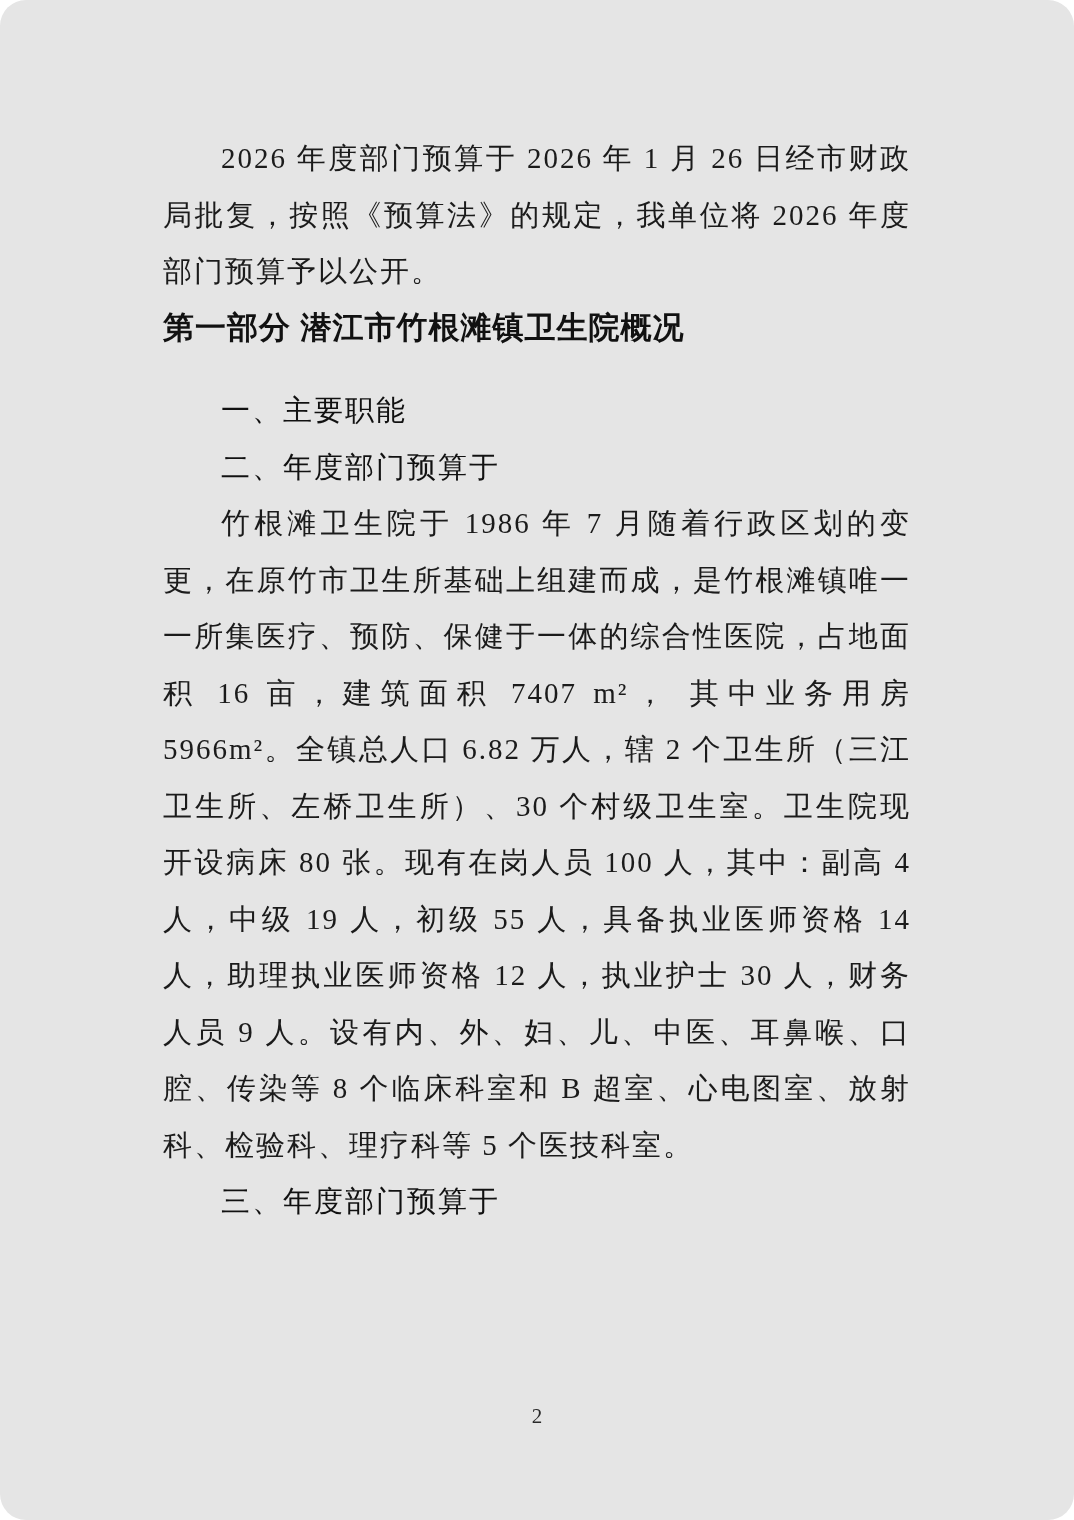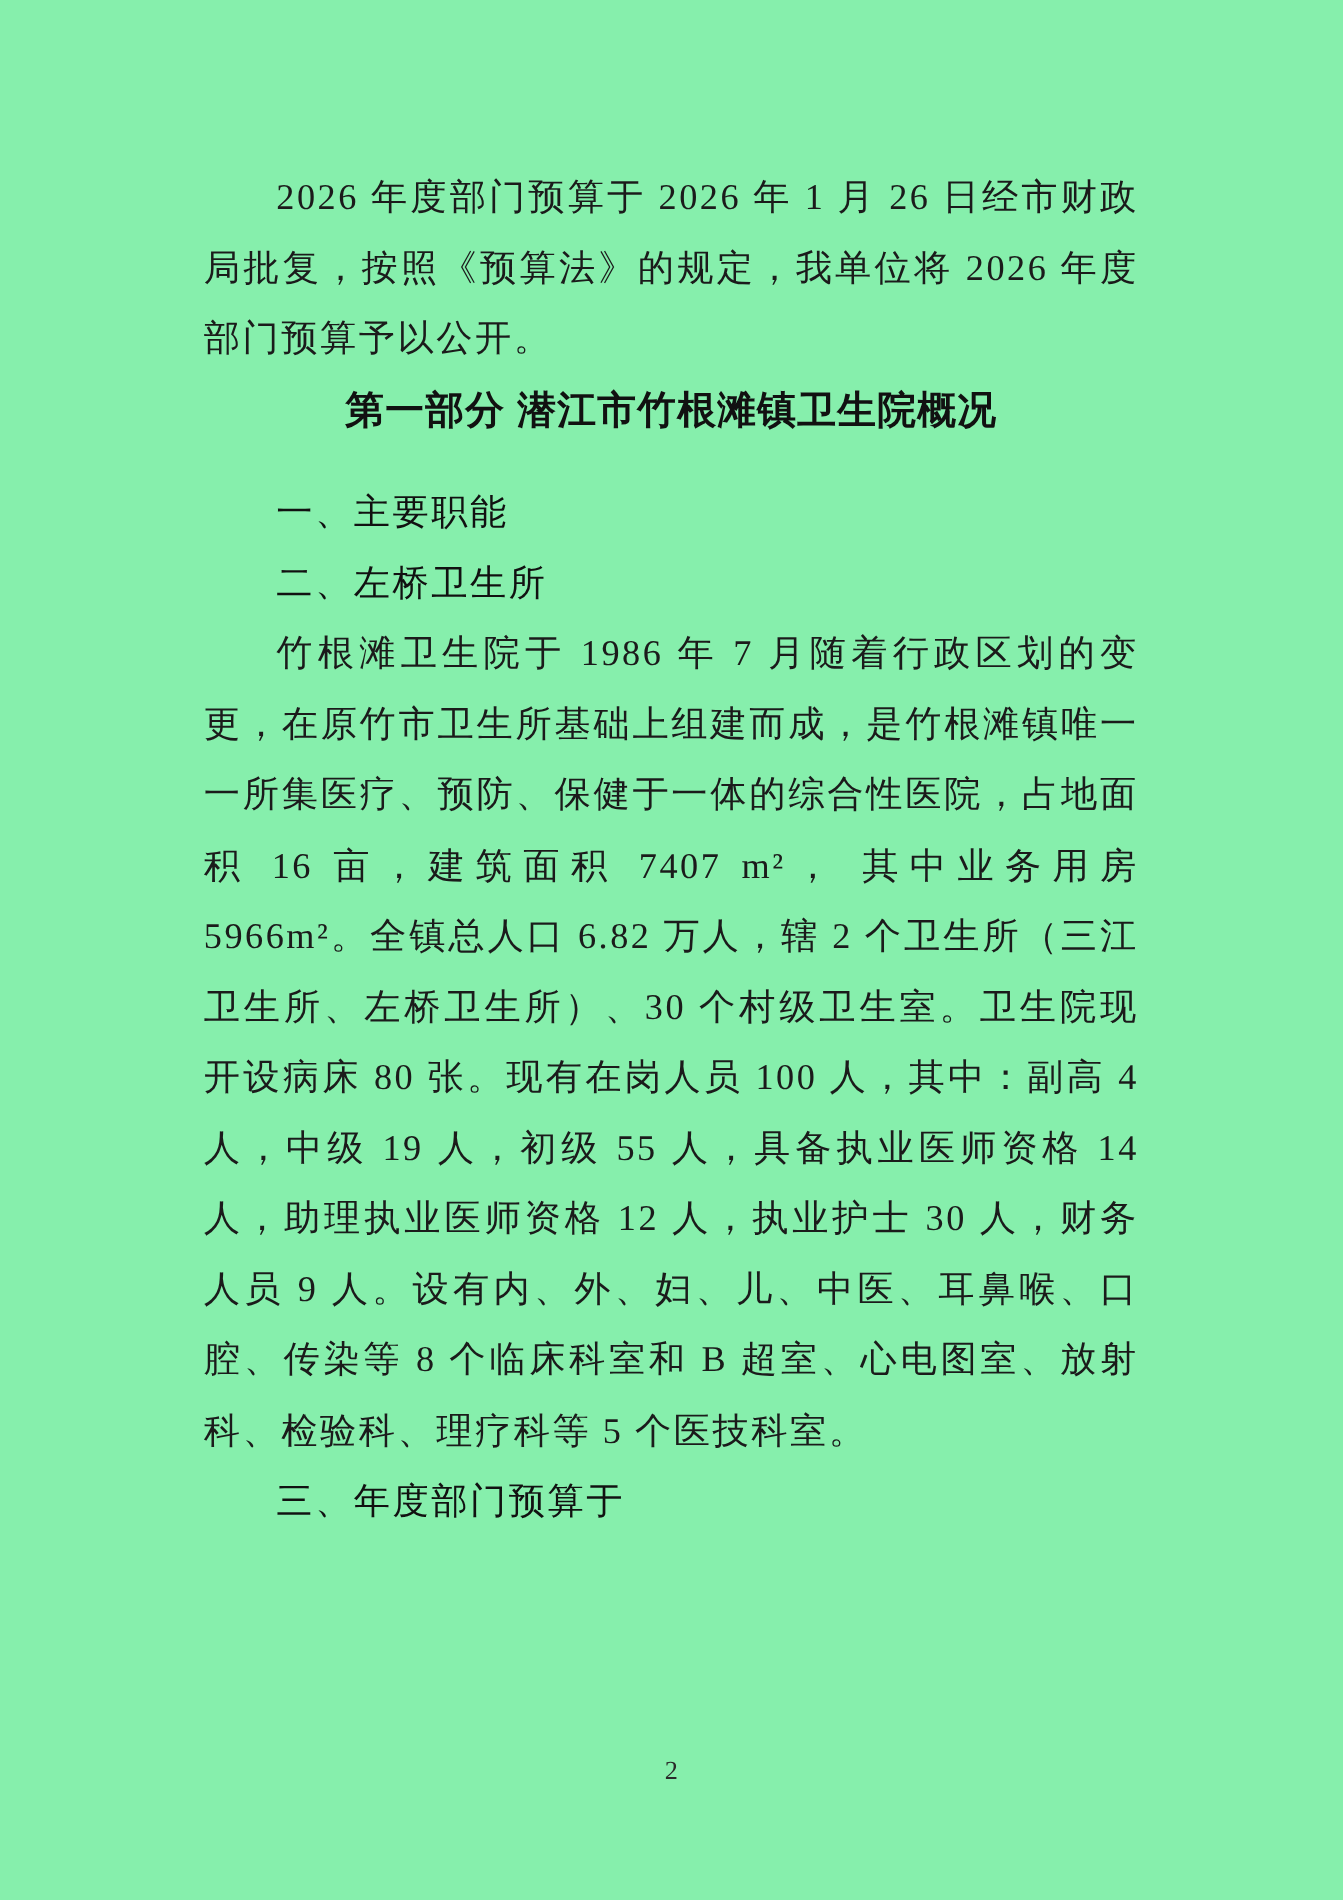--- a/index.html
+++ b/index.html
@@ -8,41 +8,41 @@
     height: 1520px;
     background: #ffffff;
     position: relative;
     font-family: "Liberation Serif", "DejaVu Serif", serif;
     color: #1b1b1b;
     overflow: hidden;
   }
   .page {
     position: absolute;
     inset: 0;
-    background: #86efac;
+    background: #e5e5e5;
+    border-radius: 26px;
   }
   .content {
     position: absolute;
     left: 163px;
     top: 130px;
     width: 748px;
   }
   p.body {
     margin: 0;
     font-size: 29px;
     line-height: 56.5px;
     text-align: justify;
     text-indent: 58px;
     letter-spacing: 2px;
   }
   h1.part-title {
     margin: 0 0 26px 0;
     font-size: 31px;
     line-height: 56.5px;
-    text-align: center;
     font-family: "Liberation Sans", "DejaVu Sans", sans-serif;
     font-weight: bold;
     letter-spacing: 1px;
     color: #111111;
   }
   h2.sec-heading {
     margin: 0;
     font-size: 29px;
     line-height: 56.5px;
     text-indent: 58px;
@@ -68,21 +68,21 @@
 <div class="page">
   <div class="content">
 
     <p class="body">2026 年度部门预算于 2026 年 1 月 26 日经市财政局批复，按照《预算法》的规定，我单位将 2026 年度部门预算予以公开。</p>
 
     <h1 class="part-title">第一部分 潜江市竹根滩镇卫生院概况</h1>
 
     <h2 class="sec-heading">一、主要职能</h2>
 
 
-    <h2 class="sec-heading">二、左桥卫生所</h2>
+    <h2 class="sec-heading">二、年度部门预算于</h2>
 
     <p class="body">竹根滩卫生院于 1986 年 7 月随着行政区划的变更，在原竹市卫生所基础上组建而成，是竹根滩镇唯一一所集医疗、预防、保健于一体的综合性医院，占地面积 16 亩，建筑面积 7407 m²， 其中业务用房 5966m²。全镇总人口 6.82 万人，辖 2 个卫生所（三江卫生所、左桥卫生所）、30 个村级卫生室。卫生院现开设病床 80 张。现有在岗人员 100 人，其中：副高 4 人，中级 19 人，初级 55 人，具备执业医师资格 14 人，助理执业医师资格 12 人，执业护士 30 人，财务人员 9 人。设有内、外、妇、儿、中医、耳鼻喉、口腔、传染等 8 个临床科室和 B 超室、心电图室、放射科、检验科、理疗科等 5 个医技科室。</p>
 
     <h2 class="sec-heading">三、年度部门预算于</h2>
 
   </div>
 
   <div class="footer">2</div>
 </div>
 

